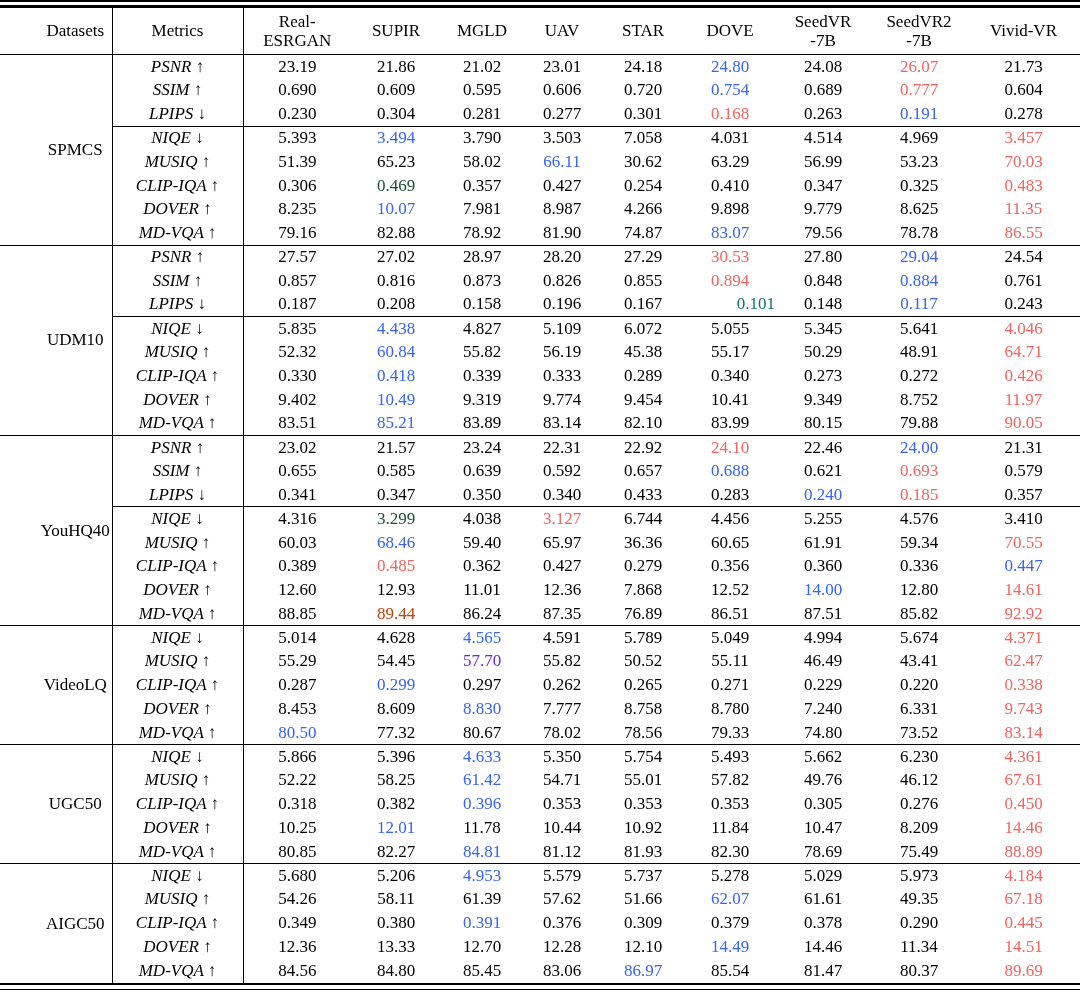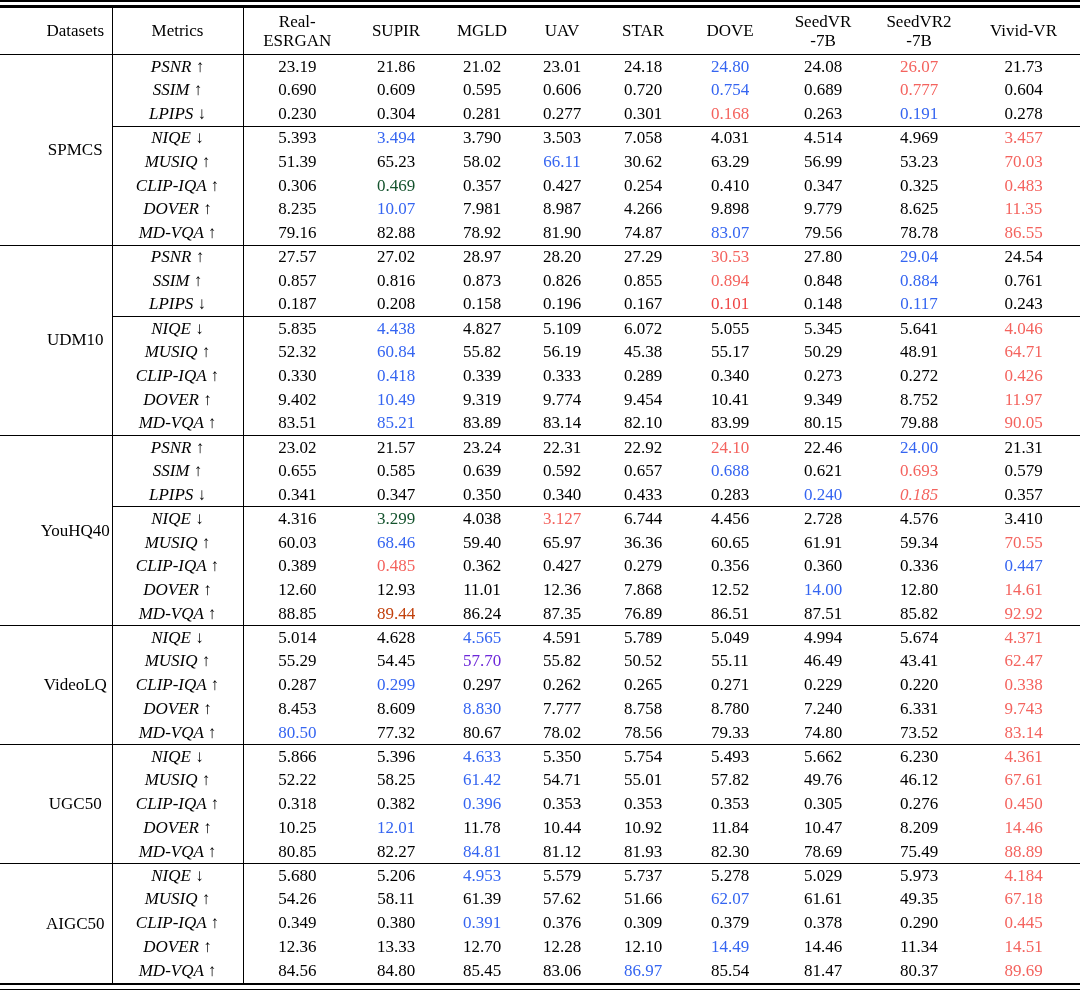--- a/index.html
+++ b/index.html
@@ -234,21 +234,21 @@
           <td class="value-cell" style="color: rgb(53, 101, 241);">0.884</td>
           <td class="value-cell">0.761</td>
         </tr>
         <tr>
           <td class="metric-cell">LPIPS ↓</td>
           <td class="value-cell">0.187</td>
           <td class="value-cell">0.208</td>
           <td class="value-cell">0.158</td>
           <td class="value-cell">0.196</td>
           <td class="value-cell">0.167</td>
-          <td class="value-cell" style="color: #ef4444;">0.101</td>
+          <td class="value-cell" style="color: #0f766e; text-align: right;">0.101</td>
           <td class="value-cell">0.148</td>
           <td class="value-cell" style="color: rgb(53, 101, 241);">0.117</td>
           <td class="value-cell">0.243</td>
         </tr>
         <tr class="split-row">
           <td class="metric-cell">NIQE ↓</td>
           <td class="value-cell">5.835</td>
           <td class="value-cell" style="color: rgb(53, 101, 241);">4.438</td>
           <td class="value-cell">4.827</td>
           <td class="value-cell">5.109</td>
@@ -333,32 +333,32 @@
         </tr>
         <tr>
           <td class="metric-cell">LPIPS ↓</td>
           <td class="value-cell">0.341</td>
           <td class="value-cell">0.347</td>
           <td class="value-cell">0.350</td>
           <td class="value-cell">0.340</td>
           <td class="value-cell">0.433</td>
           <td class="value-cell">0.283</td>
           <td class="value-cell" style="color: rgb(53, 101, 241); text-align: center;">0.240</td>
-          <td class="value-cell" style="color: rgb(244, 99, 94); font-style: italic;">0.185</td>
+          <td class="value-cell" style="color: rgb(244, 99, 94);">0.185</td>
           <td class="value-cell">0.357</td>
         </tr>
         <tr class="split-row">
           <td class="metric-cell">NIQE ↓</td>
           <td class="value-cell">4.316</td>
           <td class="value-cell" style="color: #14532d;">3.299</td>
           <td class="value-cell">4.038</td>
           <td class="value-cell" style="color: rgb(244, 99, 94);">3.127</td>
           <td class="value-cell">6.744</td>
           <td class="value-cell">4.456</td>
-          <td class="value-cell">2.728</td>
+          <td class="value-cell">5.255</td>
           <td class="value-cell">4.576</td>
           <td class="value-cell">3.410</td>
         </tr>
         <tr>
           <td class="metric-cell">MUSIQ ↑</td>
           <td class="value-cell">60.03</td>
           <td class="value-cell" style="color: rgb(53, 101, 241);">68.46</td>
           <td class="value-cell">59.40</td>
           <td class="value-cell">65.97</td>
           <td class="value-cell">36.36</td>

